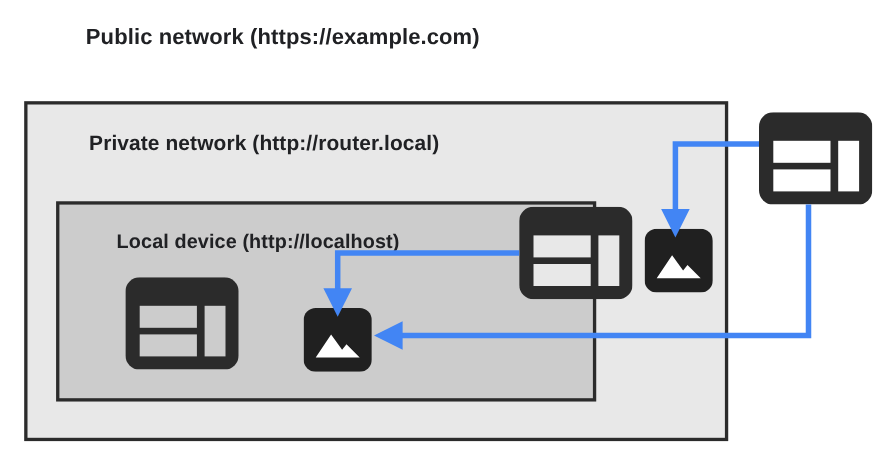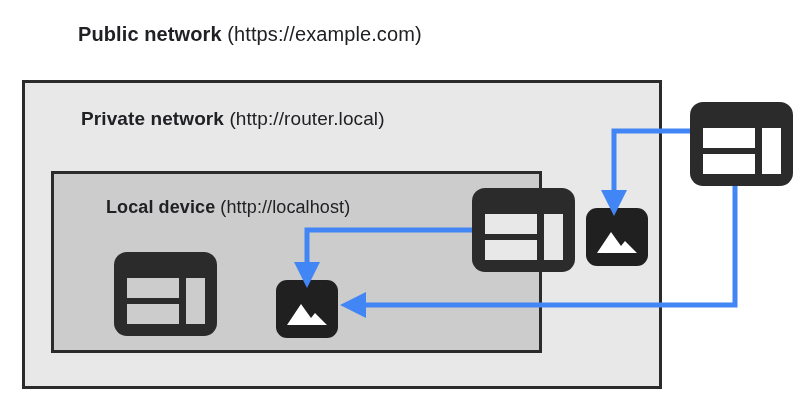--- a/index.html
+++ b/index.html
@@ -22,21 +22,21 @@
   }
 
   
   .zone {
     position: absolute;
     box-sizing: border-box;
     border: 3px solid #2b2b2b;
   }
   .zone-private {
     left: 22px;
-    top: 80px;
+    top: 92px;
     width: 640px;
     height: 309px;
     background: #e8e8e8;
   }
   .zone-local {
     left: 26px;
     top: 88px;
     width: 491px;
     height: 182px;
     background: #cccccc;
@@ -49,21 +49,21 @@
     font-size: 19px;
     letter-spacing: 0.1px;
     line-height: 1;
     color: #202124;
   }
   .label .strong {
     font-weight: bold;
     margin-left: 16px;
   }
   .label .plain {
-    font-weight: normal;
+    font-weight: bold;
     margin-top: 18px;
   }
   .label-public {
     left: 62px;
     top: 24px;
     font-size: 20px;
   }
   .label-private {
     left: 40px;
     top: 26px;

